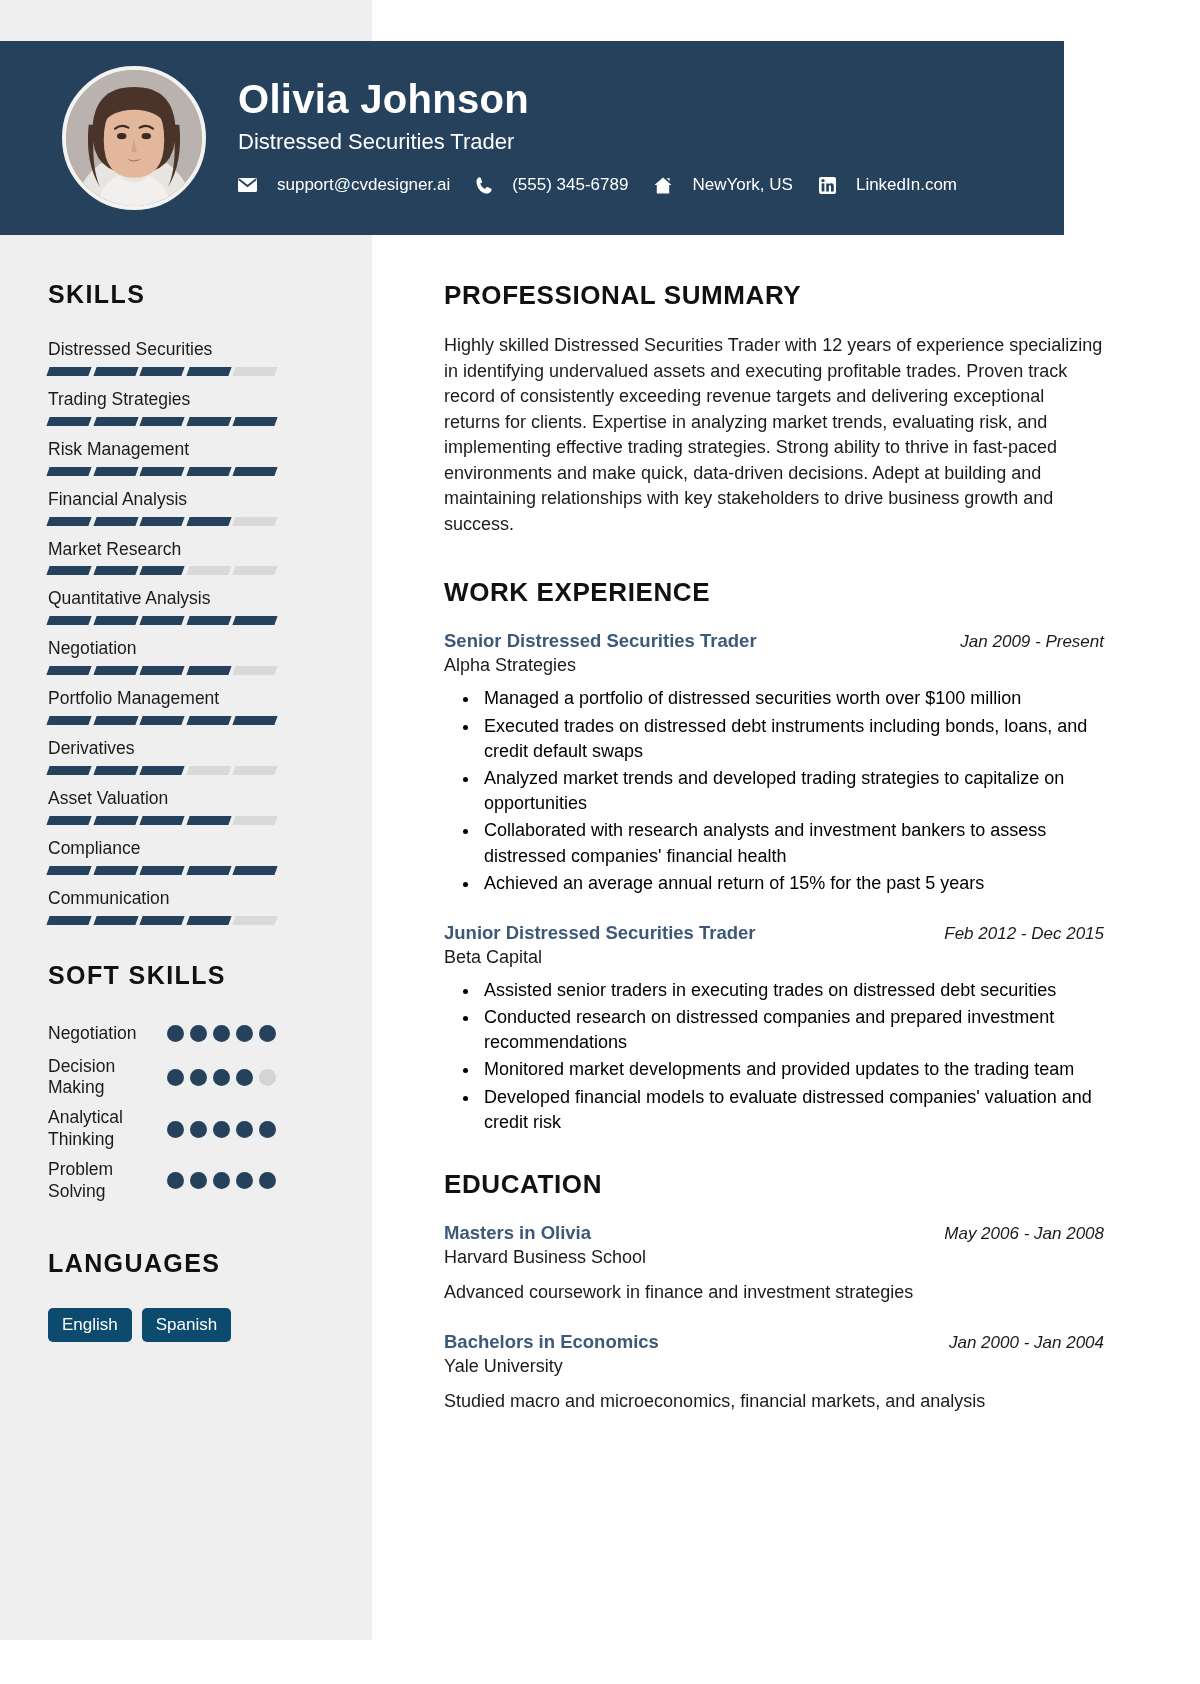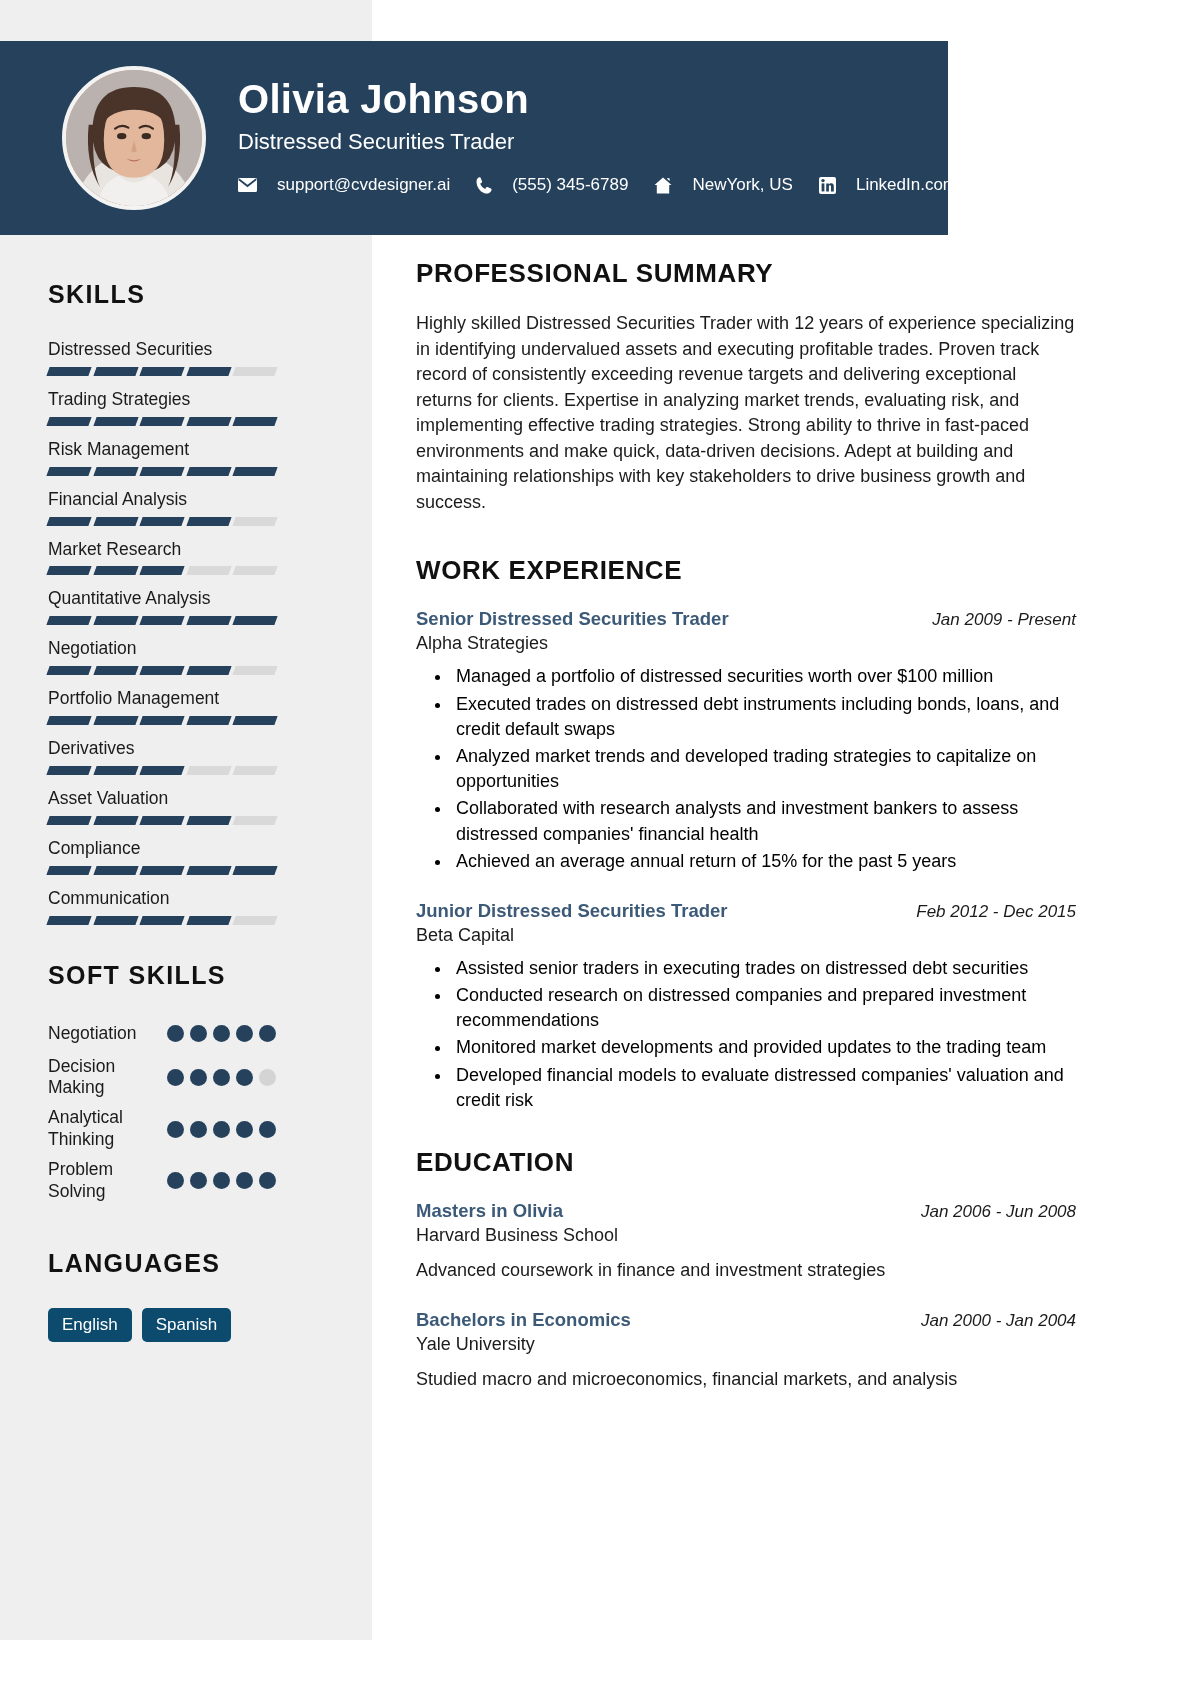--- a/index.html
+++ b/index.html
@@ -28,21 +28,21 @@
     width: 372px;
     height: 1640px;
     background: #efefef;
   }
 
   
   .header {
     position: absolute;
     left: 0;
     top: 41px;
-    width: 948px;
+    width: 1064px;
     height: 194px;
     background: #25415c;
     display: flex;
     align-items: center;
   }
 
   .avatar-wrap {
     margin-left: 62px;
     width: 144px;
     height: 144px;
@@ -161,24 +161,24 @@
     background: #0c4a6e;
     color: #ffffff;
     font-size: 17px;
     padding: 7px 14px;
     border-radius: 5px;
   }
 
   
   .main {
     position: absolute;
-    left: 416px;
+    left: 444px;
     top: 235px;
     width: 660px;
-    padding-top: 23px;
+    padding-top: 45px;
   }
 
   .main-heading {
     font-size: 26px;
     font-weight: bold;
     color: #111111;
     letter-spacing: 0.6px;
     margin-bottom: 22px;
   }
 
@@ -548,21 +548,21 @@
           </div>
         </div>
     </div>
 
     <div class="section">
       <div class="main-heading">EDUCATION</div>
       <div id="edu-list">
           <div class="entry">
             <div class="entry-top">
               <div class="entry-title">Masters in Olivia</div>
-              <div class="entry-date">Jan 2006 - Jun 2008</div>
+              <div class="entry-date">May 2006 - Jan 2008</div>
             </div>
             <div class="entry-org">Harvard Business School</div>
             <div class="entry-desc">Advanced coursework in finance and investment strategies</div>
           </div>
           <div class="entry">
             <div class="entry-top">
               <div class="entry-title">Bachelors in Economics</div>
               <div class="entry-date">Jan 2000 - Jan 2004</div>
             </div>
             <div class="entry-org">Yale University</div>

